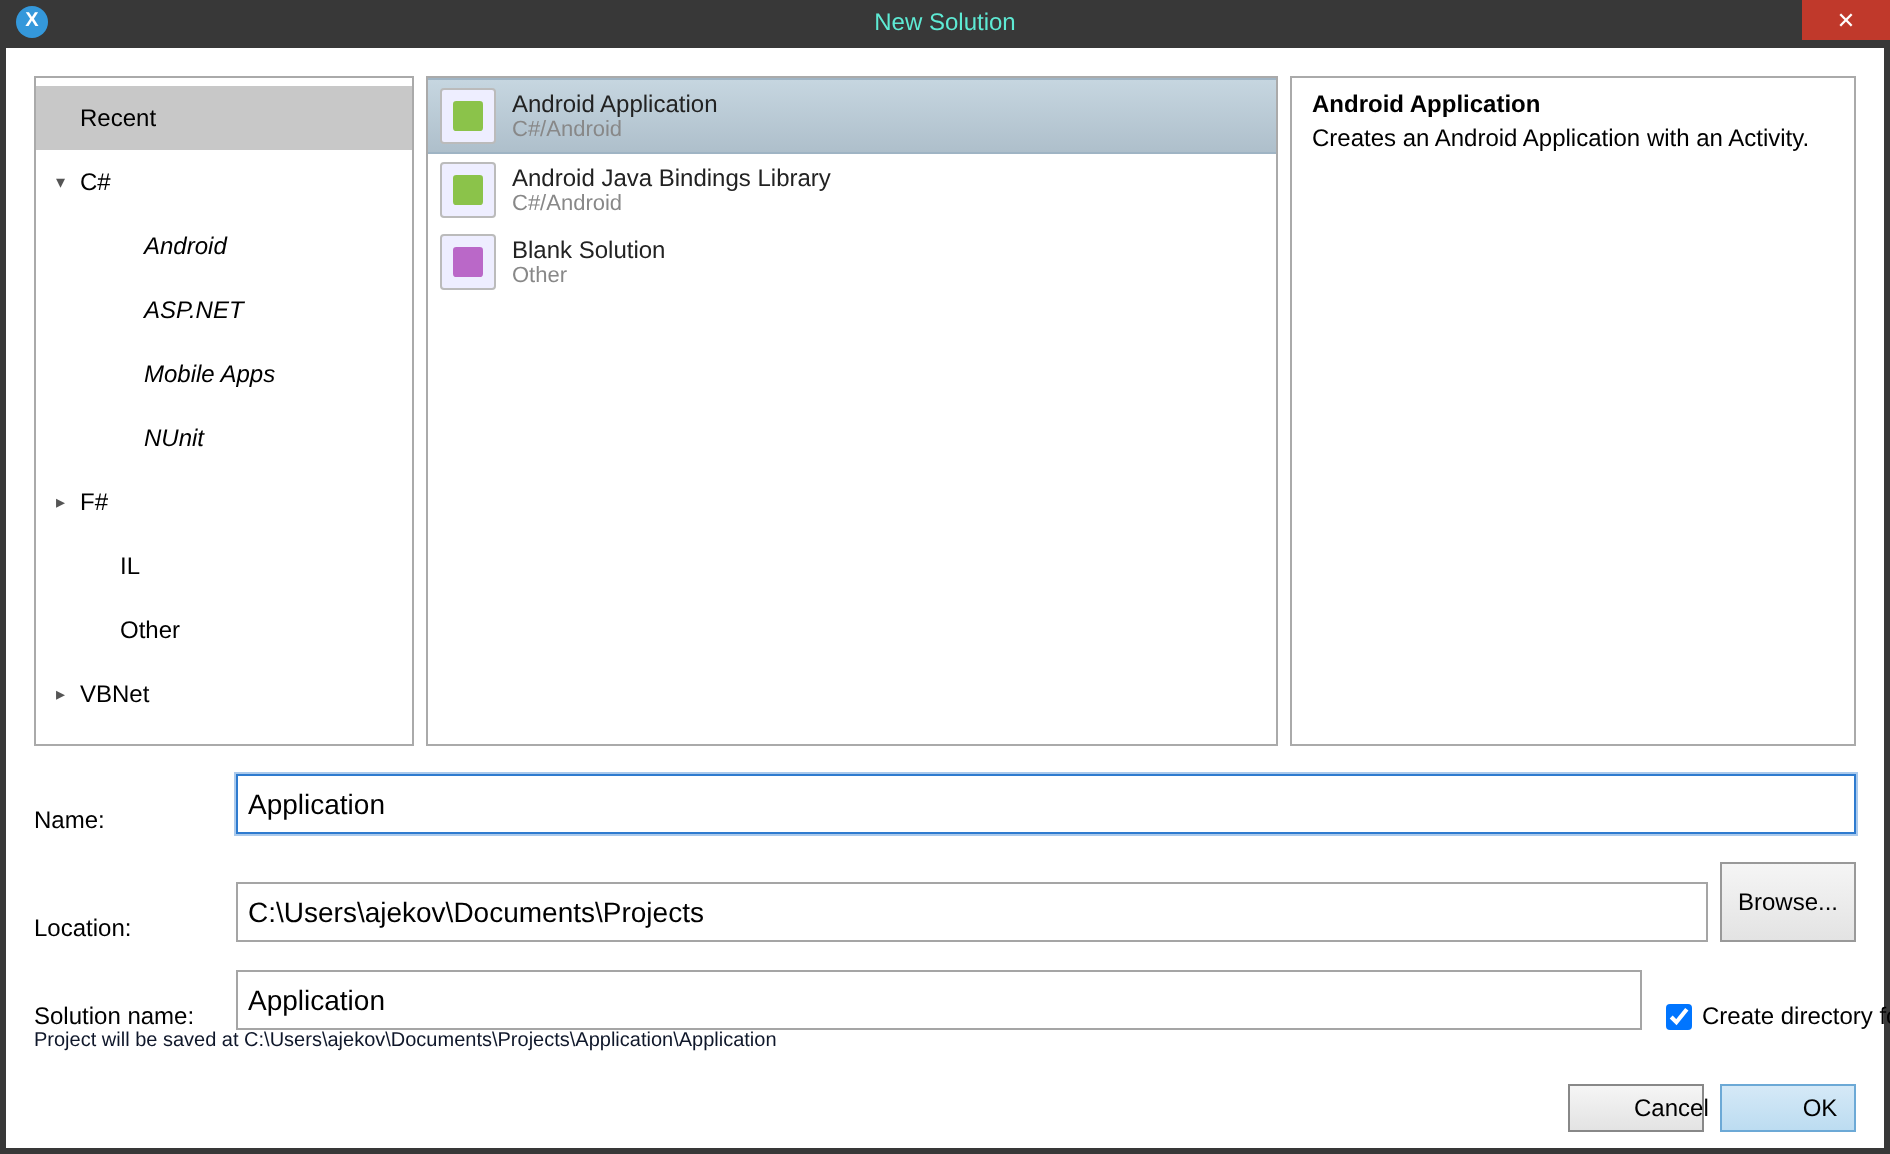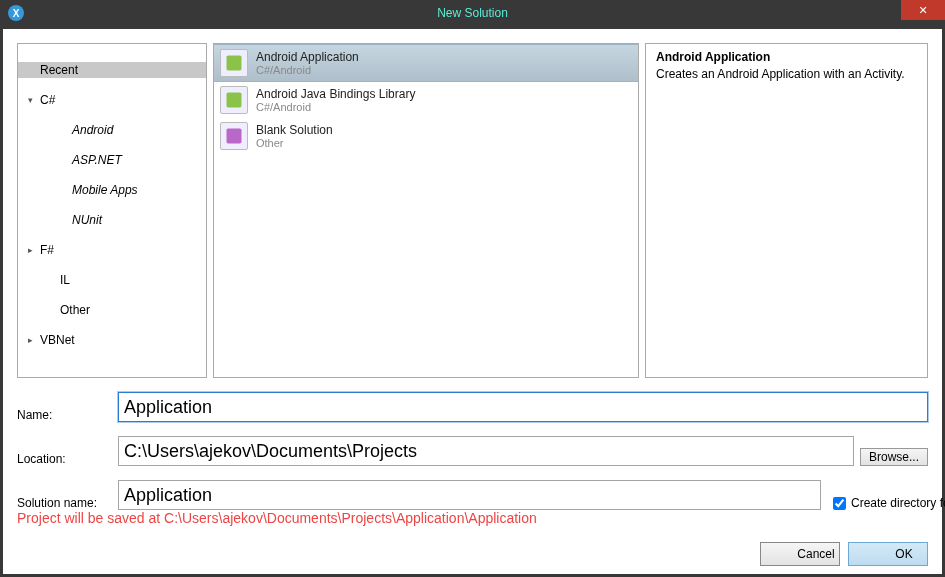--- a/index.html
+++ b/index.html
@@ -10,40 +10,40 @@
   .titlebar .title { position:absolute; left:0; right:0; text-align:center; color:#5eead4; font-size:12px; pointer-events:none;}
   .titlebar .close { position:absolute; right:0; top:0; width:44px; height:20px; background:#c0392b; color:#fff; display:flex; align-items:center; justify-content:center; font-size:11px;}
   .content { flex:1; background:#fff; margin:3px; display:flex; flex-direction:column; padding:14px 14px 8px 14px; }
   .panels { display:flex; gap:6px; height:335px; }
   .panel { border:1px solid #aaa; background:#fff; overflow:auto;}
   .panel.left { width:190px; }
   .panel.mid  { width:426px; }
   .panel.right{ flex:1; padding:6px 10px; font-size:12px; }
   .panel.right .hdr { font-weight:bold; margin-bottom:3px;}
   .tree { padding:4px 0; }
-  .tree-row { padding:2px 4px 2px 10px; display:flex; align-items:center; cursor:default; height:16px;margin-top:14px; }
+  .tree-row { padding:2px 4px 2px 10px; display:flex; align-items:center; cursor:default; height:32px; }
   .tree-row.sel { background:#c8c8c8; }
   .tree-row .arrow { width:12px; display:inline-block; font-size:9px; color:#555;}
   .tree-row.depth1 { padding-left:30px; }
   .tree-row.depth2 { padding-left:42px;font-style:italic; }
   .tmpl-row { display:flex; align-items:center; padding:4px 6px; gap:8px; cursor:default; }
   .tmpl-row.sel { background:linear-gradient(#c6d6e0,#aebfcb); border-top:1px solid #9fb4c4; border-bottom:1px solid #9fb4c4;}
   .tmpl-icon { width:28px; height:28px; border:1px solid #bbb; background:#eef; display:flex; align-items:center; justify-content:center; border-radius:2px;}
   .tmpl-icon svg { width:20px; height:20px;}
   .tmpl-txt .t1 { font-size:12px; color:#222;}
   .tmpl-txt .t2 { font-size:11px; color:#888;}
   .formrow { display:flex; align-items:flex-end; margin-top:14px; gap:6px;}
   .formrow label { width:95px; font-size:12px;}
-  .formrow input[type=text]{ flex:1; height:22px; border:1px solid #a5a5a5; padding:14px 5px; font-size:18px; font-family:inherit;}
+  .formrow input[type=text]{ flex:1; height:22px; border:1px solid #a5a5a5; padding:14px 5px; font-size:14px; font-family:inherit;}
   .formrow input.focus { border:1px solid #2e7bcf; box-shadow:0 0 0 1px rgba(46,123,207,.4);}
-  .formrow button { height:18px; padding:0 8px; border:1px solid #999; background:linear-gradient(#f5f5f5,#e3e3e3); font-size:12px; cursor:pointer;}
+  .formrow button { height:40px; padding:0 8px; border:1px solid #999; background:linear-gradient(#f5f5f5,#e3e3e3); font-size:12px; cursor:pointer;}
   .chk { display:flex; align-items:center; gap:5px; margin-left:6px; white-space:nowrap;}
-  .savepath { font-size:14px; color:#ef4444;}
+  .savepath { font-size:10px; color:#0f172a;}
   .dlgbuttons { margin-top:auto; display:flex; justify-content:flex-end; gap:8px; padding-top:16px;}
-  .dlgbuttons button { width:80px; height:24px; border:1px solid #888; background:linear-gradient(#f5f5f5,#e3e3e3); font-size:12px; cursor:pointer;padding-left:32px;}
+  .dlgbuttons button { width:68px; height:24px; border:1px solid #888; background:linear-gradient(#f5f5f5,#e3e3e3); font-size:12px; cursor:pointer;padding-left:32px;}
   .dlgbuttons button.primary { background:linear-gradient(#d5e9f7,#bcdcf1); border-color:#6ca9d6;}
 </style>
 </head>
 <body>
 
 <div class="window">
   <div class="titlebar">
     <div class="app-icon">X</div>
     <div class="title">New Solution</div>
     <div class="close">

